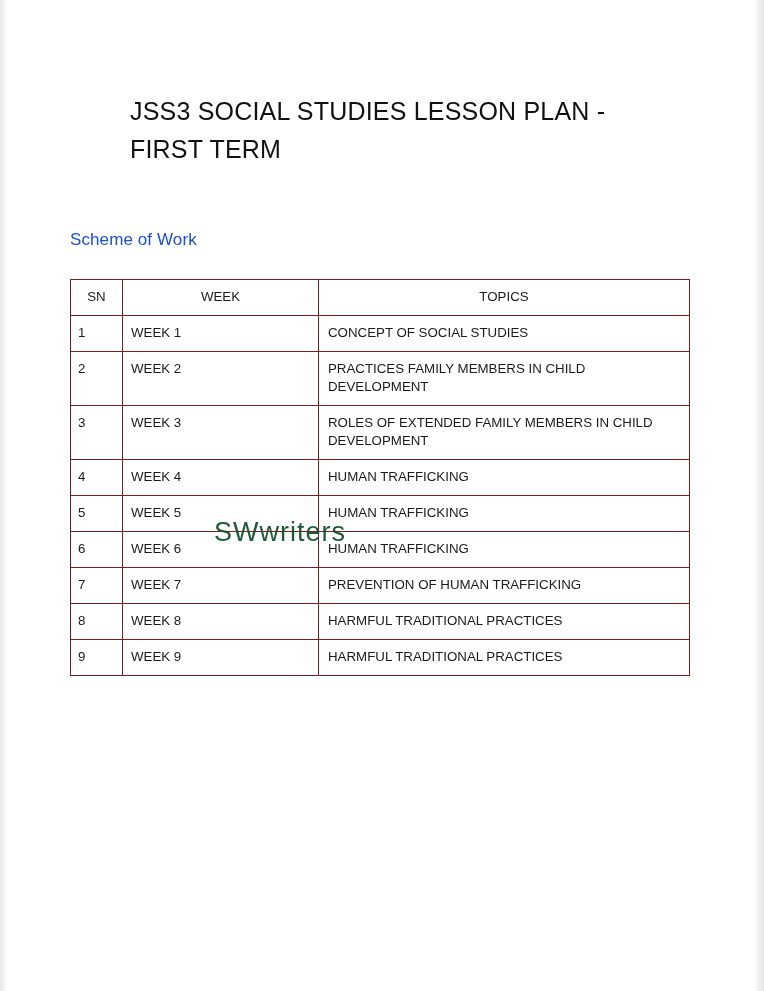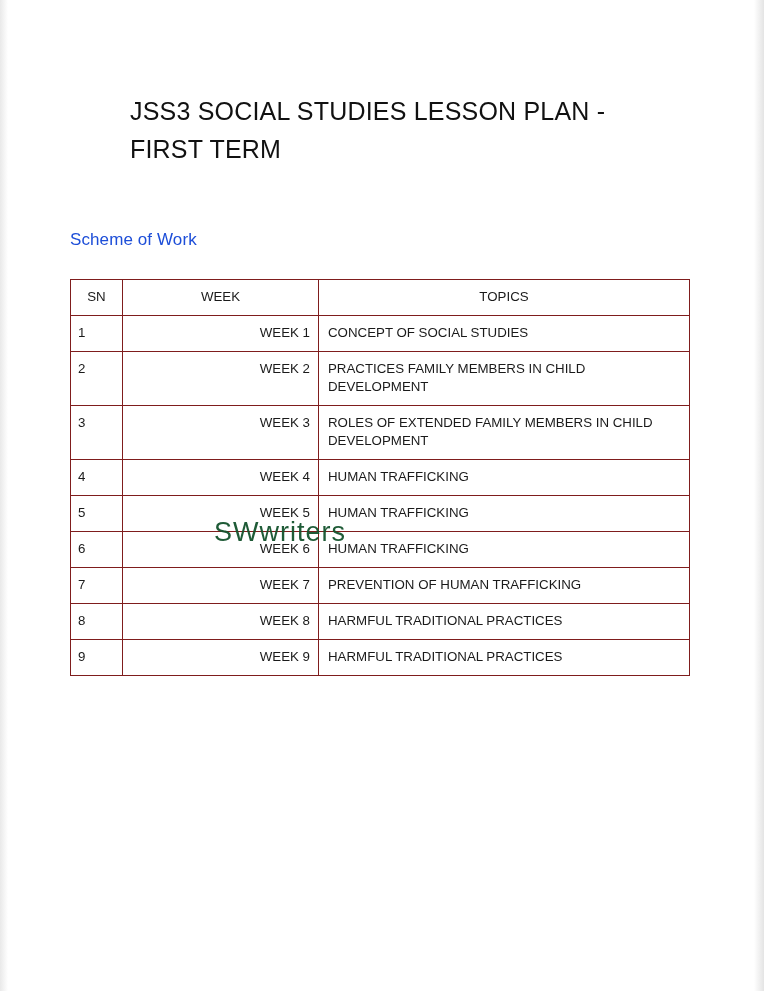--- a/index.html
+++ b/index.html
@@ -83,21 +83,21 @@
     text-align: center;
     height: 18px;
     padding: 8px 6px 9px 6px;
     font-weight: 400;
   }
   table.scheme tbody td {
     padding: 8px 8px 9px 8px;
     text-align: left;
   }
   table.scheme tbody td.sn { padding-left: 7px; }
-  table.scheme tbody td.week { padding-left: 8px; text-align: right; }
+  table.scheme tbody td.week { padding-left: 8px; }
   table.scheme tbody td.topics { padding-left: 9px; }
   .row-tall td { height: 36px; }
   .row-short td { height: 18px; }
   
   .watermark {
     position: absolute;
     left: 214px;
     top: 517px;
     width: 230px;
     font-family: "Liberation Sans", sans-serif;

